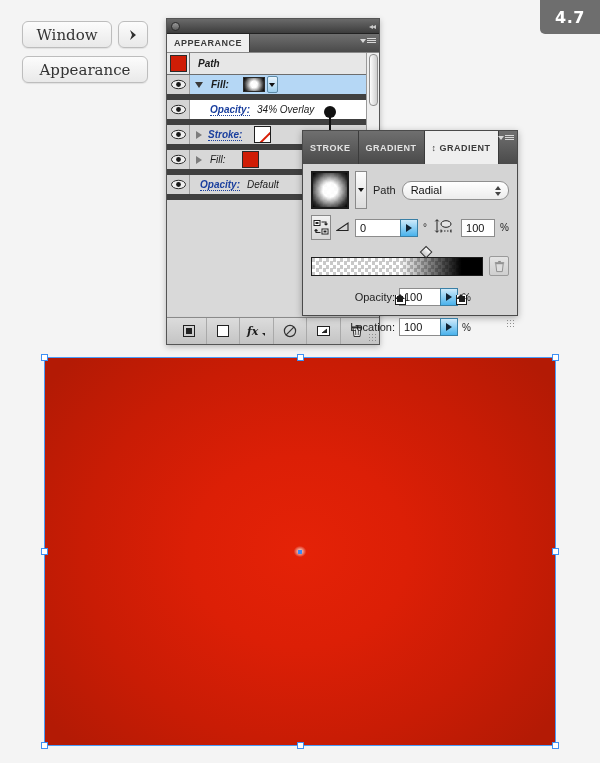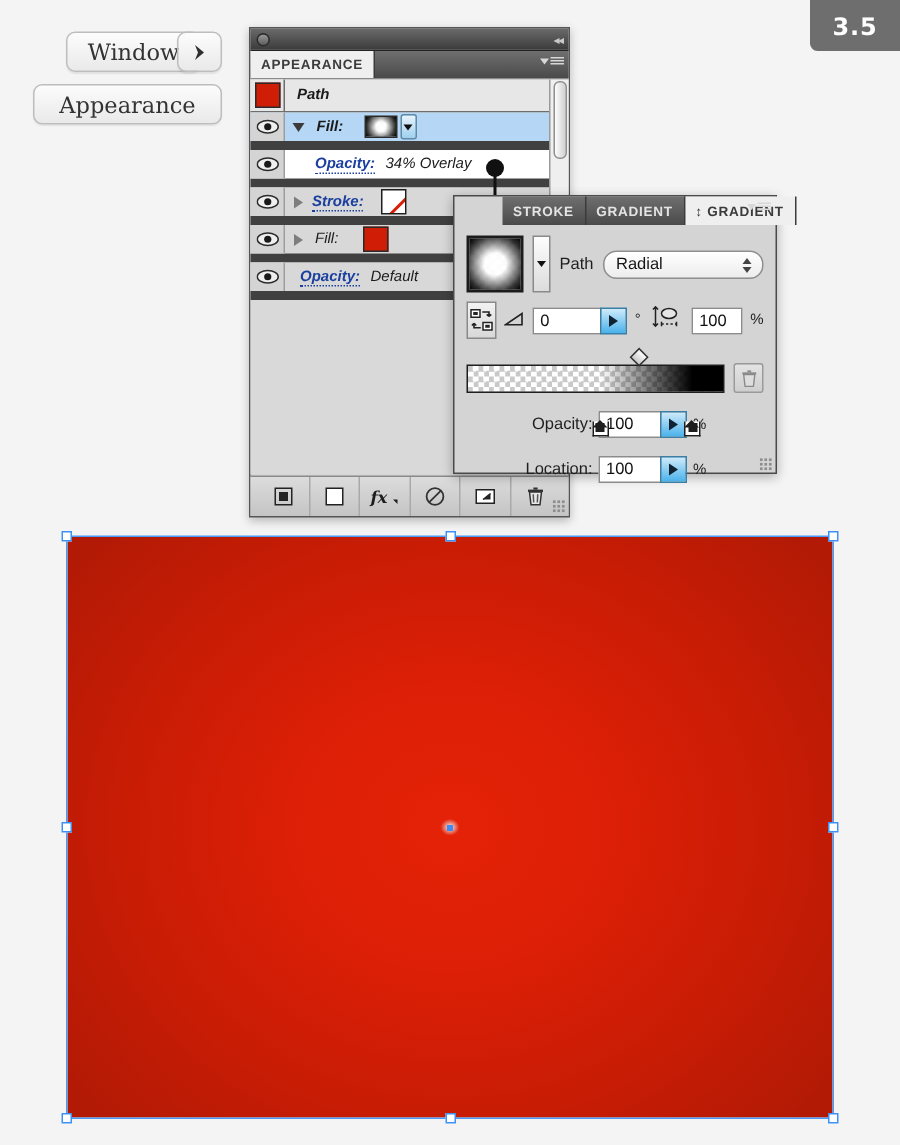--- a/index.html
+++ b/index.html
@@ -30,21 +30,21 @@
     position: absolute;
     background: linear-gradient(#fcfcfc, #e9e9e9);
     border: 1px solid #bdbdbd;
     border-radius: 6px;
     font-family: "DejaVu Serif", serif;
     font-size: 15px;
     color: #333;
     display: flex; align-items: center; justify-content: center;
     box-shadow: 0 1px 1px rgba(0,0,0,.08);
   }
-  #btn-window   { left: 22px; top: 21px;  width: 90px;  height: 27px; margin-left: 22px; }
+  #btn-window   { left: 22px; top: 21px;  width: 90px;  height: 27px; }
   #btn-arrow    { left: 118px; top: 21px; width: 30px;  height: 27px; }
   #btn-appearance { left: 22px; top: 56px; width: 126px; height: 27px; }
   #btn-arrow svg { display:block; }
 
   
   #appearance-panel {
     position: absolute; left: 166px; top: 18px;
     width: 214px; height: 327px;
     background: #d6d6d6;
     border: 1px solid #555;
@@ -194,21 +194,21 @@
   }
 
   
   #gradient-panel {
     position: absolute; left: 302px; top: 130px;
     width: 216px; height: 186px;
     background: #d4d4d4;
     border: 1px solid #4a4a4a;
     box-shadow: 0 2px 7px rgba(0,0,0,.3);
   }
-  #gradient-panel .tabbar { height: 19px; margin-left: 32px; }
+  #gradient-panel .tabbar { height: 33px; }
   .gp-body { padding: 7px 8px 0 8px; position: relative; height: 166px;}
 
   .gp-row1 { display: flex; align-items: center; gap: 6px; }
   .grad-thumb-lg {
     width: 38px; height: 38px;
     border: 2px solid #1c1c1c;
     background:
       radial-gradient(circle at 50% 50%, rgba(255,255,255,1) 0%, rgba(255,255,255,.92) 30%, rgba(30,30,30,.9) 80%, rgba(0,0,0,1) 100%),
       repeating-conic-gradient(#ffffff 0% 25%, #c4c4c4 0% 50%) 0 0/7px 7px;
   }
@@ -320,21 +320,21 @@
     width: 2px; height: 30px; background: #111;
   }
   .callout-dot {
     position: absolute; left: 324px; top: 106px;
     width: 12px; height: 12px; border-radius: 50%; background: #111;
   }
 </style>
 </head>
 <body>
 
-<div id="version-badge">3.5</div>
+<div id="version-badge">4.7</div>
 
 <div class="menu-btn" id="btn-window">Window</div>
 <div class="menu-btn" id="btn-arrow">
   <svg width="14" height="14" viewBox="0 0 14 14" aria-hidden="true">
       <path d="M4 2 L10 7 L4 12 L6 7 Z" fill="#2f2f2f"></path>
     </svg>
 </div>
 <div class="menu-btn" id="btn-appearance">Appearance</div>
 
 <div id="appearance-panel">

